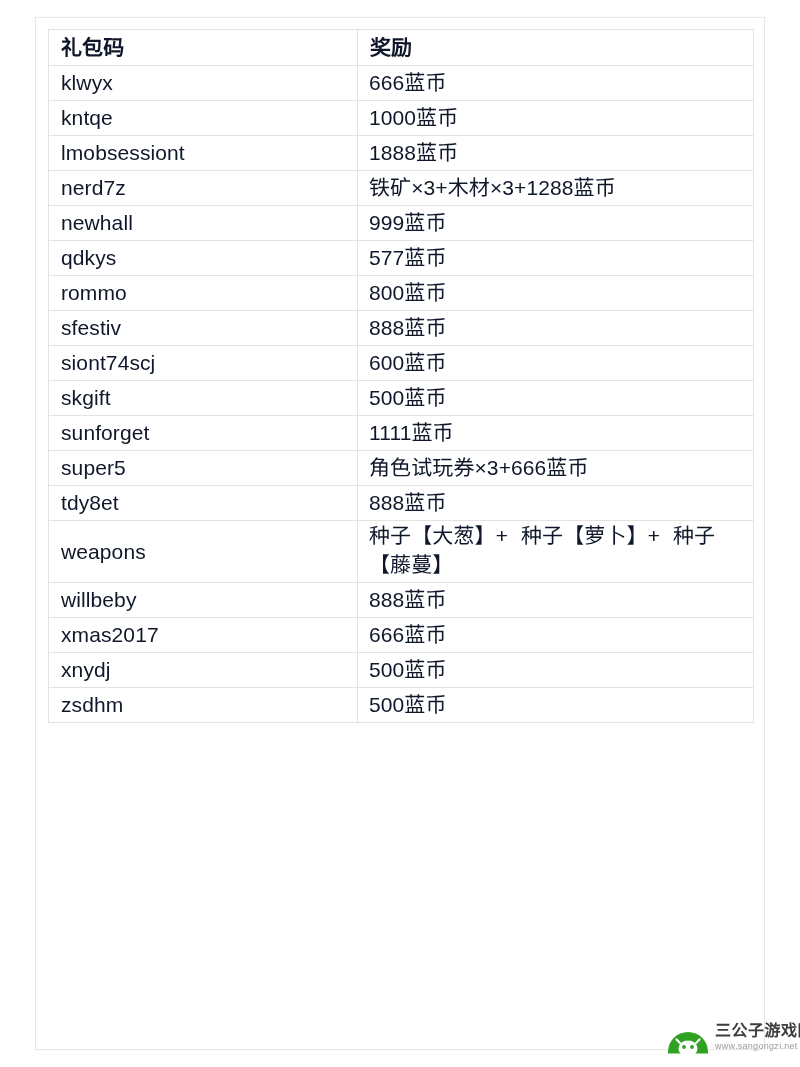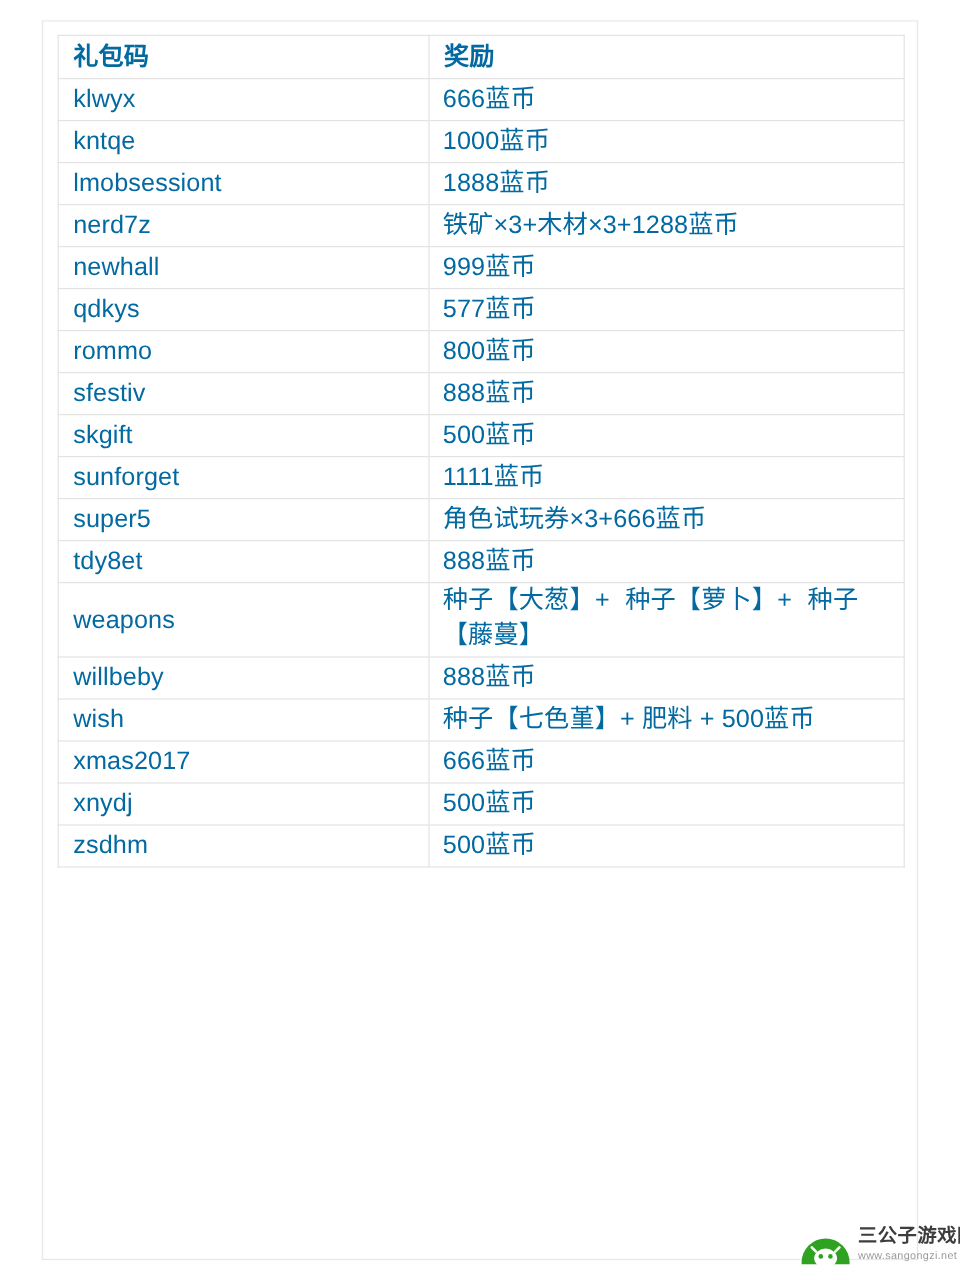--- a/index.html
+++ b/index.html
@@ -41,21 +41,21 @@
   }
   .code-table col.col-code { width: 309px; }
   .code-table col.col-reward { width: 396px; }
 
   .code-table th,
   .code-table td {
     border: 1px solid #e3e3e3;
     padding: 0 0 0 12px;
     text-align: left;
     vertical-align: middle;
-    color: #0369a1;
+    color: #0f172a;
     font-size: 21px;
     line-height: 1.30;
     height: 35px;
     box-sizing: border-box;
     letter-spacing: 0.1px;
     word-break: break-word;
   }
   .code-table th {
     font-weight: bold;
     font-size: 21px;
@@ -155,20 +155,24 @@
         </tr>
         <tr>
           <td class="code-cell">rommo</td>
           <td class="reward-cell">800蓝币</td>
         </tr>
         <tr>
           <td class="code-cell">sfestiv</td>
           <td class="reward-cell">888蓝币</td>
         </tr>
         <tr>
+          <td class="code-cell">siont74scj</td>
+          <td class="reward-cell">600蓝币</td>
+        </tr>
+        <tr>
           <td class="code-cell">skgift</td>
           <td class="reward-cell">500蓝币</td>
         </tr>
         <tr>
           <td class="code-cell">sunforget</td>
           <td class="reward-cell">1111蓝币</td>
         </tr>
         <tr>
           <td class="code-cell">super5</td>
           <td class="reward-cell">角色试玩券×3+666蓝币</td>
@@ -177,24 +181,20 @@
           <td class="code-cell">tdy8et</td>
           <td class="reward-cell">888蓝币</td>
         </tr>
         <tr class="tall-row">
           <td class="code-cell">weapons</td>
           <td class="reward-cell">种子【大葱】+ 种子【萝卜】+ 种子【藤蔓】</td>
         </tr>
         <tr>
           <td class="code-cell">willbeby</td>
           <td class="reward-cell">888蓝币</td>
-        </tr>
-        <tr>
-          <td class="code-cell">wish</td>
-          <td class="reward-cell">种子【七色堇】+ 肥料 + 500蓝币</td>
         </tr>
         <tr>
           <td class="code-cell">xmas2017</td>
           <td class="reward-cell">666蓝币</td>
         </tr>
         <tr>
           <td class="code-cell">xnydj</td>
           <td class="reward-cell">500蓝币</td>
         </tr>
         <tr>

